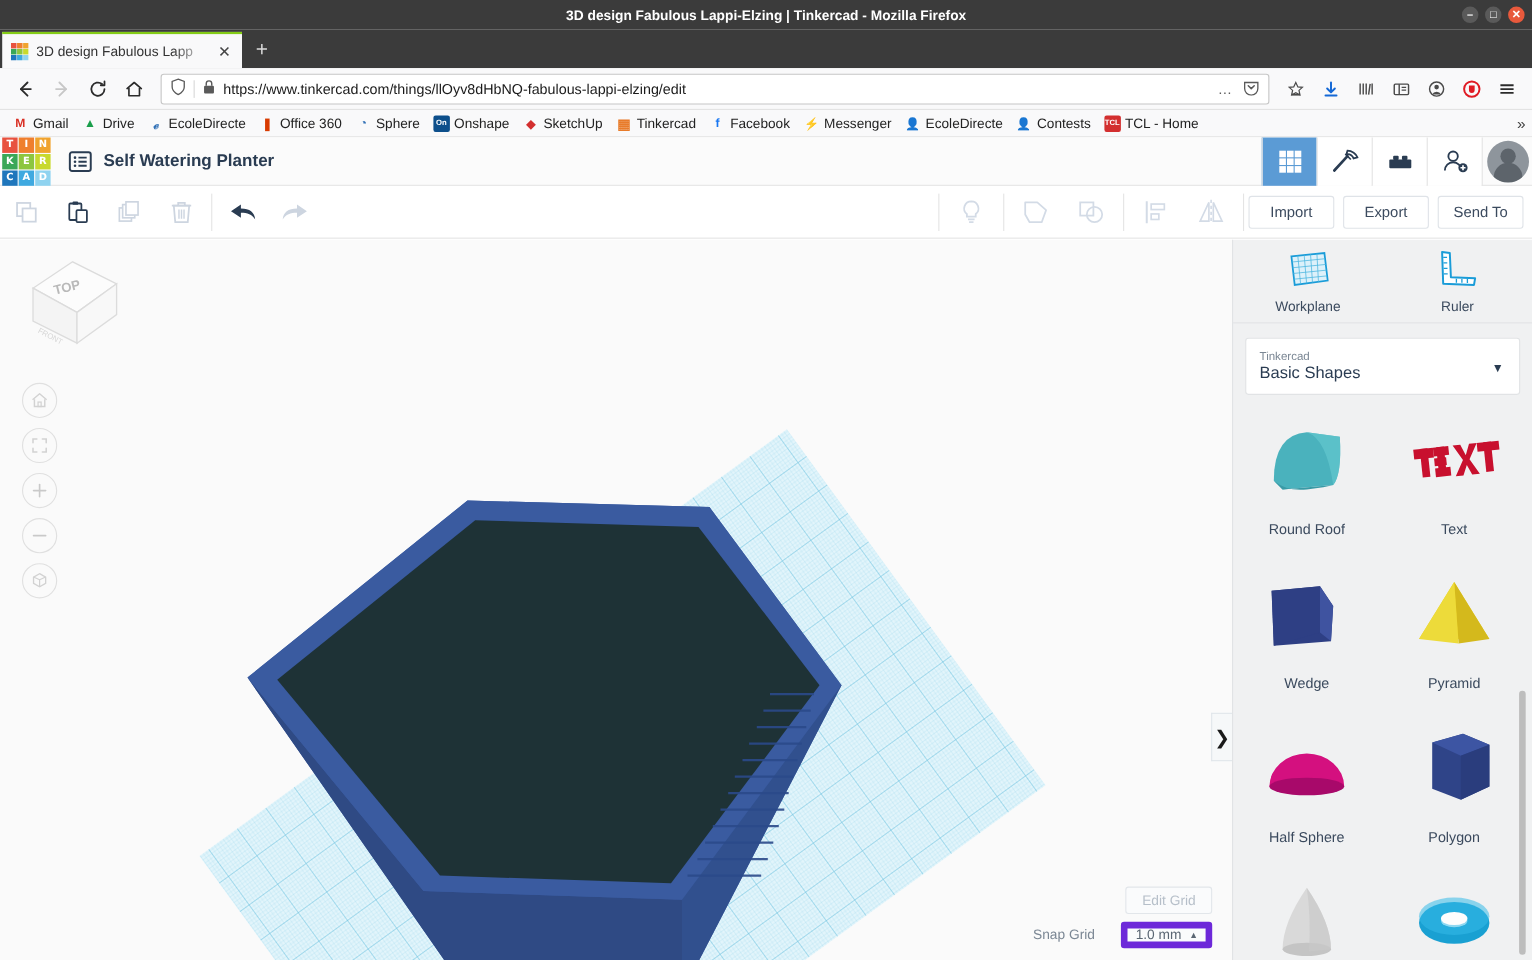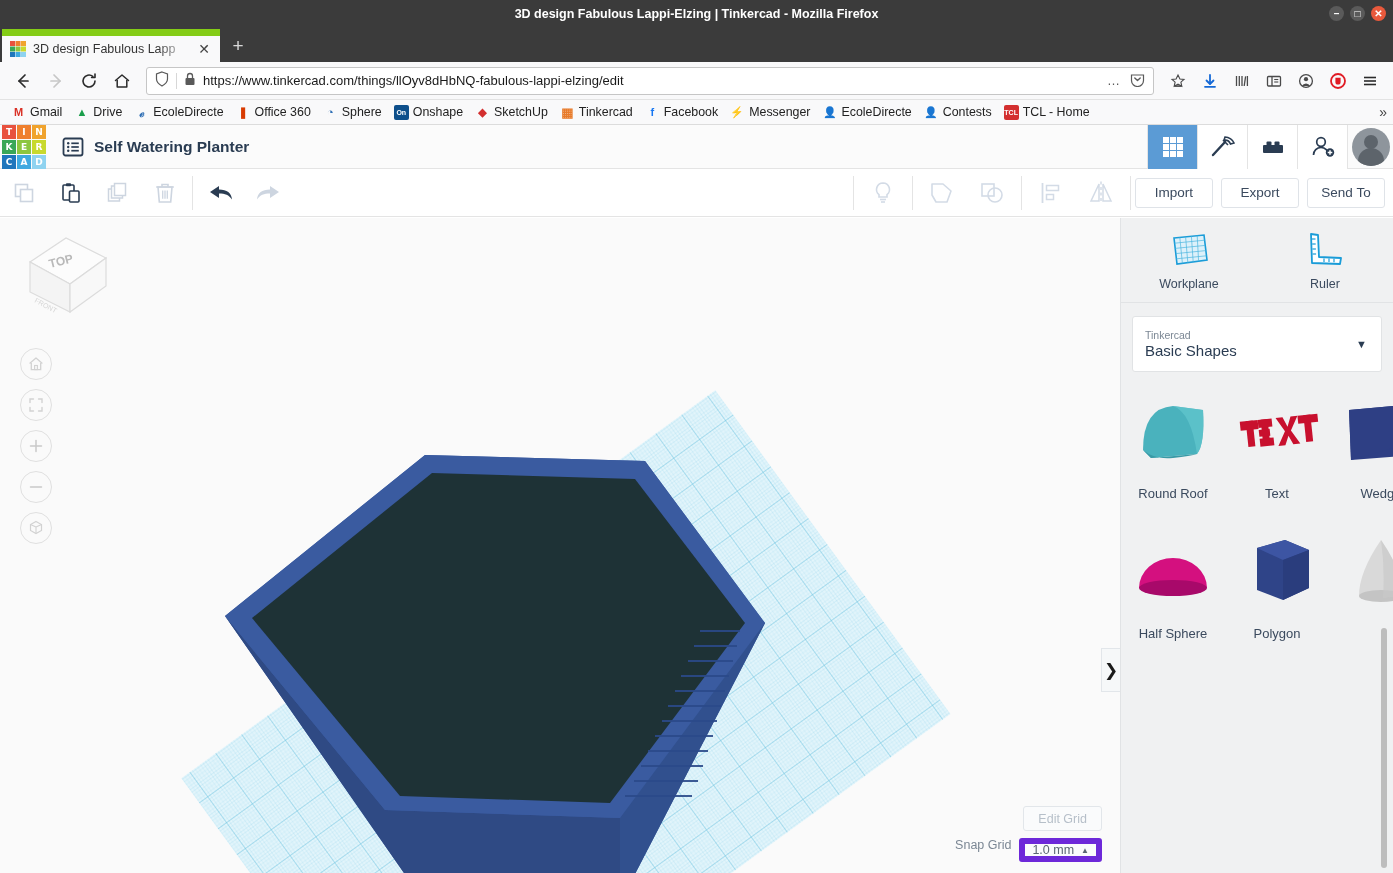--- a/index.html
+++ b/index.html
@@ -23,21 +23,21 @@
     color: #fff; font-size: 10px; line-height: 1; }
   .win-min { background: #5a5a5a; }
   .win-max { background: #5a5a5a; }
   .win-close { background: #e8593c; }
 
   
   #tabstrip { height: 35px; background: #3b3b3b; display: flex;
     align-items: flex-end; padding-left: 2px; }
   .tab {
     height: 33px; width: 218px; background: #f9f9fa;
-    border-top: 7px solid #84cc16;
+    border-top: 2px solid #84cc16;
     display: flex; align-items: center; gap: 7px; padding: 0 8px;
     font-size: 12.5px; color: #333; position: relative;
   }
   .tab-favicon { width: 16px; height: 16px; flex: 0 0 16px; }
   .tab-title { flex: 1 1 auto; white-space: nowrap; overflow: hidden;
     -webkit-mask-image: linear-gradient(to right, #000 80%, transparent);
     mask-image: linear-gradient(to right, #000 80%, transparent); }
   .tab-close { width: 16px; height: 16px; font-size: 14px; color: #444;
     display: flex; align-items: center; justify-content: center; }
   .newtab { width: 36px; height: 33px; color: #d8d8d8; font-size: 19px;
@@ -124,21 +124,21 @@
   .nav-circle { width: 32px; height: 32px; border-radius: 50%;
     border: 1px solid #e0e0e0; background: #fafafa;
     display: flex; align-items: center; justify-content: center;
     color: #d2d2d2; }
 
   #grid-controls { position: absolute; right: 18px; bottom: 12px;
     display: flex; flex-direction: column; align-items: flex-end; gap: 7px; }
   #edit-grid-btn { height: 25px; padding: 0 14px; border: 1px solid #e2e6ea;
     background: #fafbfc; border-radius: 3px; color: #b6bfc9; font-size: 12.5px;
     display: flex; align-items: center; }
-  #snap-row { display: flex; align-items: flex-start; gap: 8px; font-size: 12.5px;
+  #snap-row { display: flex; align-items: center; gap: 24px; font-size: 12.5px;
     color: #7b8794; margin-left: 48px; }
   #snap-select { height: 24px; padding: 0 7px; border: 6px solid #6d28d9;
     background: #fafbfc; border-radius: 3px; color: #5a6673; font-size: 12.5px;
     display: flex; align-items: center; gap: 7px; }
 
   #panel-toggle { position: absolute; right: 0; top: 430px; width: 19px;
     height: 44px; background: #f6f8f9; border: 1px solid #e2e6ea;
     border-right: none; display: flex; align-items: center;
     justify-content: center; font-size: 17px; color: #1a1a1a; }
 
@@ -152,21 +152,21 @@
   .rp-tool-label { font-size: 12.5px; color: #3b4a5e; }
   #shape-select { margin: 13px 11px 0 11px; height: 56px; background: #fff;
     border: 1px solid #e1e3e5; border-radius: 3px; padding: 7px 12px;
     display: flex; flex-direction: column; justify-content: center;
     position: relative; }
   #shape-select .src { font-size: 10.5px; color: #7b8794; }
   #shape-select .name { font-size: 15px; color: #2a3c52; margin-top: 1px; }
   #shape-caret { position: absolute; right: 14px; top: 21px; font-size: 11px;
     color: #2a3c52; }
   #shape-grid { flex: 1 1 auto; overflow: hidden; padding: 12px 4px 0 0;
-    display: grid; grid-template-columns: 1fr 1fr 1fr 1fr;
+    display: grid; grid-template-columns: 1fr 1fr;
     grid-auto-rows: 140px; }
   .shape-item { display: flex; flex-direction: column; align-items: center;
     justify-content: flex-start; gap: 6px; }
   .shape-thumb { width: 104px; height: 96px; display: flex;
     align-items: center; justify-content: center; }
   .shape-label { font-size: 13px; color: #3b4a5e; }
   #rp-scroll { position: absolute; right: 6px; top: 410px; width: 6px;
     height: 240px; background: #bdbdbd; border-radius: 3px; }
 </style>
 </head>

